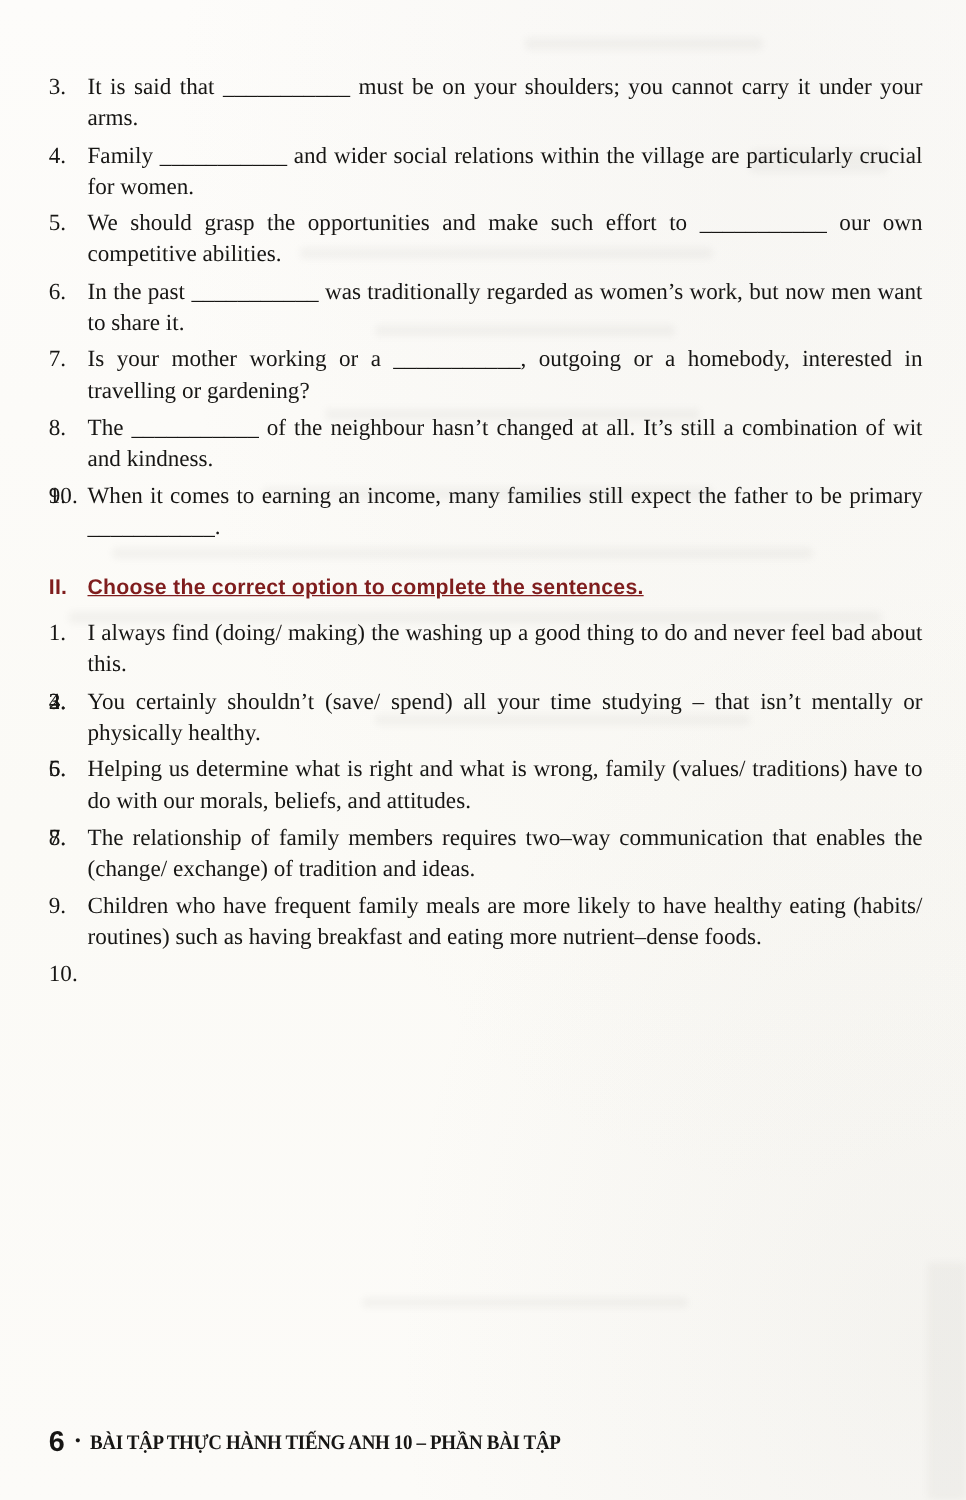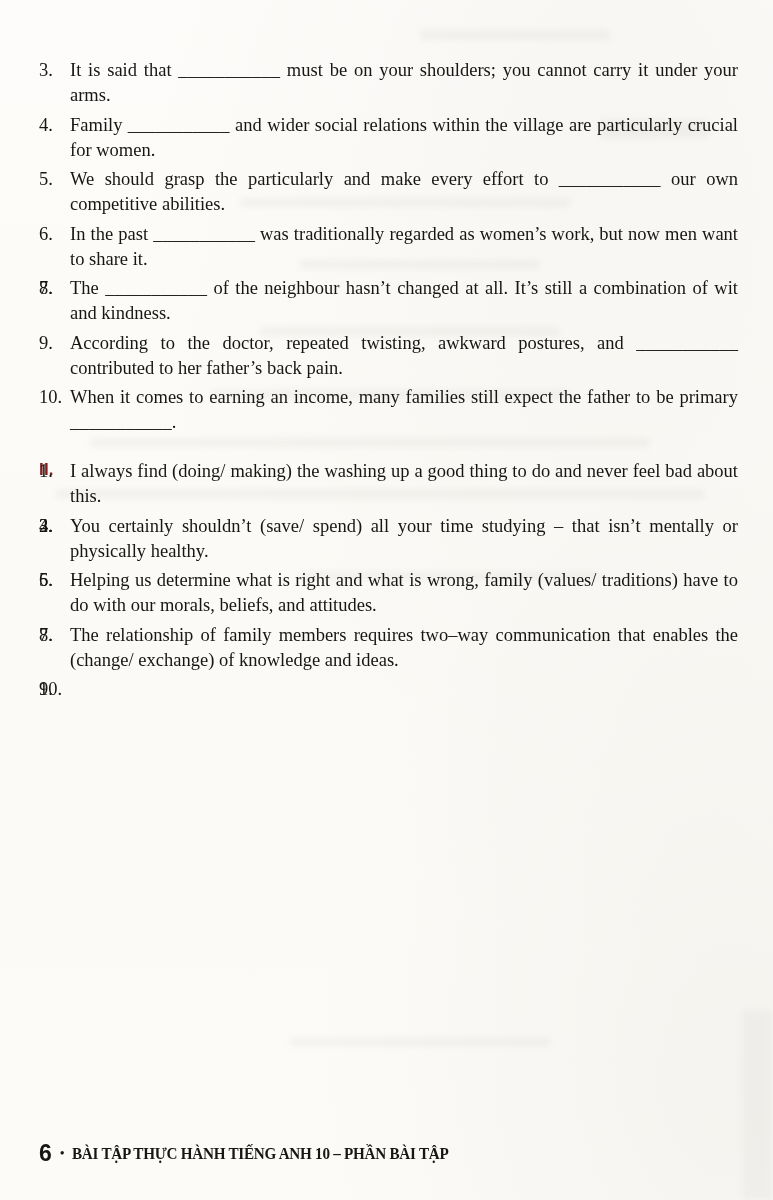--- a/index.html
+++ b/index.html
@@ -116,44 +116,45 @@
   <div class="item">
     <span class="num">3.</span>
     <span class="txt">It is said that ___________ must be on your shoulders; you cannot carry it under your arms.</span>
   </div>
   <div class="item">
     <span class="num">4.</span>
     <span class="txt">Family ___________ and wider social relations within the village are particularly crucial for women.</span>
   </div>
   <div class="item">
     <span class="num">5.</span>
-    <span class="txt">We should grasp the particularly and make every effort to ___________ our own competitive abilities.</span>
+    <span class="txt">We should grasp the opportunities and make such effort to ___________ our own competitive abilities.</span>
   </div>
   <div class="item">
     <span class="num">6.</span>
     <span class="txt">In the past ___________ was traditionally regarded as women’s work, but now men want to share it.</span>
   </div>
   <div class="item">
     <span class="num">7.</span>
+    <span class="txt">Is your mother working or a ___________, outgoing or a homebody, interested in travelling or gardening?</span>
   </div>
   <div class="item">
     <span class="num">8.</span>
     <span class="txt">The ___________ of the neighbour hasn’t changed at all. It’s still a combination of wit and kindness.</span>
   </div>
   <div class="item">
     <span class="num">9.</span>
-    <span class="txt">According to the doctor, repeated twisting, awkward postures, and ___________ contributed to her father’s back pain.</span>
   </div>
   <div class="item">
     <span class="num">10.</span>
     <span class="txt">When it comes to earning an income, many families still expect the father to be primary ___________.</span>
   </div>
 
   <div class="section-heading">
     <span class="num">II.</span>
+    <span>Choose the correct option to complete the sentences.</span>
   </div>
 
   <div class="item">
     <span class="num">1.</span>
     <span class="txt">I always find (doing/ making) the washing up a good thing to do and never feel bad about this.</span>
   </div>
   <div class="item">
     <span class="num">2.</span>
   </div>
   <div class="item">
@@ -168,24 +169,25 @@
   </div>
   <div class="item">
     <span class="num">6.</span>
     <span class="txt">Helping us determine what is right and what is wrong, family (values/ traditions) have to do with our morals, beliefs, and attitudes.</span>
   </div>
   <div class="item">
     <span class="num">7.</span>
   </div>
   <div class="item">
     <span class="num">8.</span>
-    <span class="txt">The relationship of family members requires two–way communication that enables the (change/ exchange) of knowledge and ideas.</span>
+    <span class="txt">The relationship of family members requires two–way communication that enables the (change/ exchange) of tradition and ideas.</span>
   </div>
   <div class="item">
     <span class="num">9.</span>
+    <span class="txt">Children who have frequent family meals are more likely to have healthy eating (habits/ routines) such as having breakfast and eating more nutrient–dense foods.</span>
   </div>
   <div class="item">
     <span class="num">10.</span>
   </div>
 
 </div>
 
 <div class="footer">
   <span class="pg">6</span>
   <span class="bullet">•</span>

